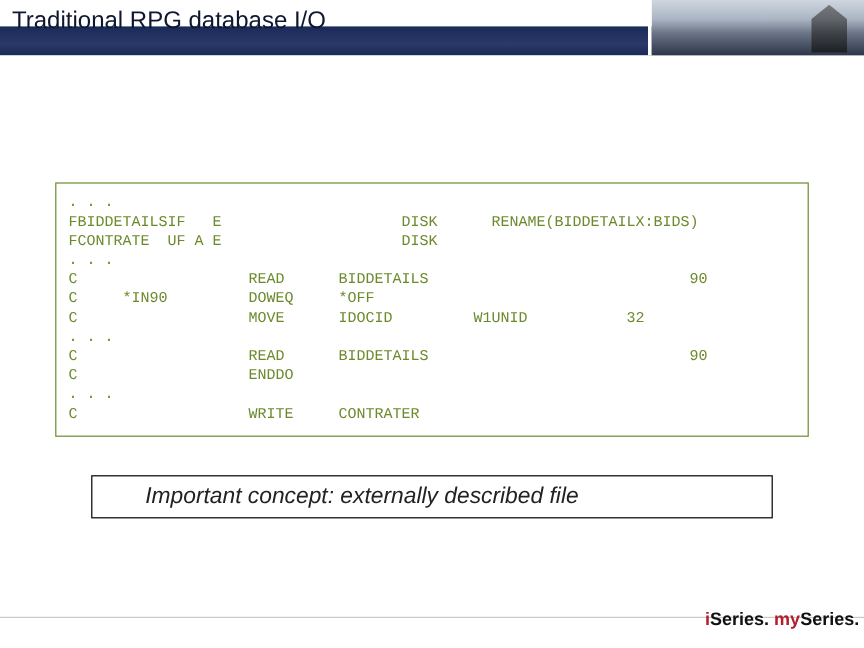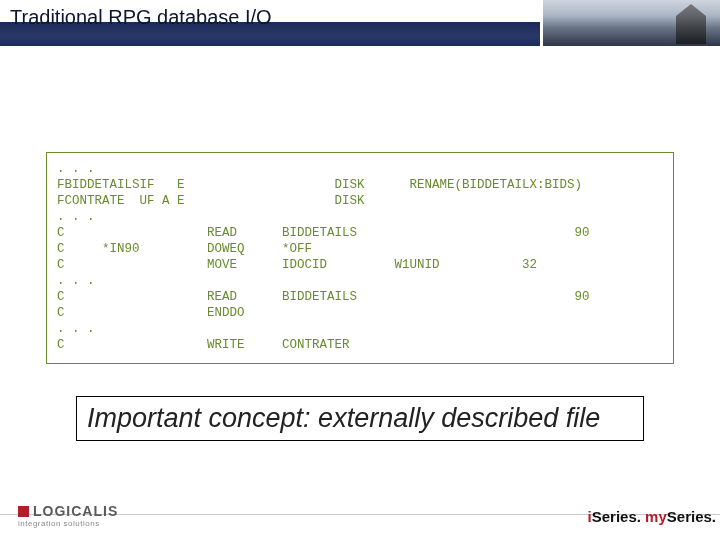--- a/index.html
+++ b/index.html
@@ -8,21 +8,21 @@
   .titlebar { position: relative; height: 44px; background: #fff; }
   .titlebar-strip { position: absolute; left: 0; top: 22px; width: 100%; height: 24px; background: linear-gradient(#1a2a58, #2b3968 60%, #1a2a58); }
   .titlebar-img { position: absolute; right: 0; top: 0; width: 180px; height: 46px; background: linear-gradient(180deg,#cfd6df 0%, #aab4c3 35%, #6a7587 60%, #2e3648 100%); border-left: 3px solid #fff; }
   .titlebar-img::after{content:"";position:absolute;right:14px;top:4px;width:30px;height:40px;background:linear-gradient(#555,#111);clip-path: polygon(50% 0,100% 30%,100% 100%,0 100%,0 30%);opacity:.7;}
   .titlebar h1 { position: absolute; left: 10px; top: 6px; font-size: 20px; font-weight: 400; color: #0d1730; z-index: 2; }
 
   .codebox { position: absolute; left: 46px; top: 152px; width: 628px; border: 1px solid #6b8a2b; padding: 8px 10px 10px; }
   .codebox pre { font-family: "Courier New", monospace; font-size: 12.5px; line-height: 16px; color: #6b8a2b; white-space: pre; }
 
   .concept { position: absolute; left: 76px; top: 396px; width: 568px; border: 1px solid #000; padding: 6px 10px; }
-  .concept p { font-style: italic; font-size: 27px; color: #222; }
+  .concept p { font-style: italic; font-size: 19px; color: #222; margin-left: 34px; }
 
   .footer { position: absolute; left: 0; bottom: 0; width: 100%; height: 50px; }
   .footer-line { position: absolute; left: 0; top: 24px; width: 100%; height: 1px; background: #c9c9c9; }
   .logo-left { position: absolute; left: 18px; top: 14px; display: flex; flex-direction: column; line-height: 1; }
   .logo-left .brand { display:flex; align-items:center; gap:4px; }
   .logo-left .sq { width:11px; height:11px; background:#b11d2a; display:inline-block; }
   .logo-left .name { font-weight:700; font-size:14px; letter-spacing:1px; color:#5a5a5a; }
   .logo-left .tag { font-size:8px; color:#888; letter-spacing:.5px; margin-top:2px; }
   .logo-right { position:absolute; right:4px; top:18px; font-weight:700; font-size:15px; color:#111; }
   .logo-right .i { font-style:normal; font-weight:900; }
@@ -53,25 +53,18 @@
 . . .
 C                   WRITE     CONTRATER</pre>
   </div>
 
   <div class="concept">
     <p>Important concept: externally described file</p>
   </div>
 
   <div class="footer">
     <div class="footer-line"></div>
-    <div class="logo-left">
-      <span class="brand">
-        <span class="sq"></span>
-        <span class="name">LOGICALIS</span>
-      </span>
-      <span class="tag">integration solutions</span>
-    </div>
     <div class="logo-right">
       <span class="i r">i</span><span>Series.</span><span class="r"> my</span><span>Series.</span>
     </div>
   </div>
 
 </div>
 
 </body></html>

